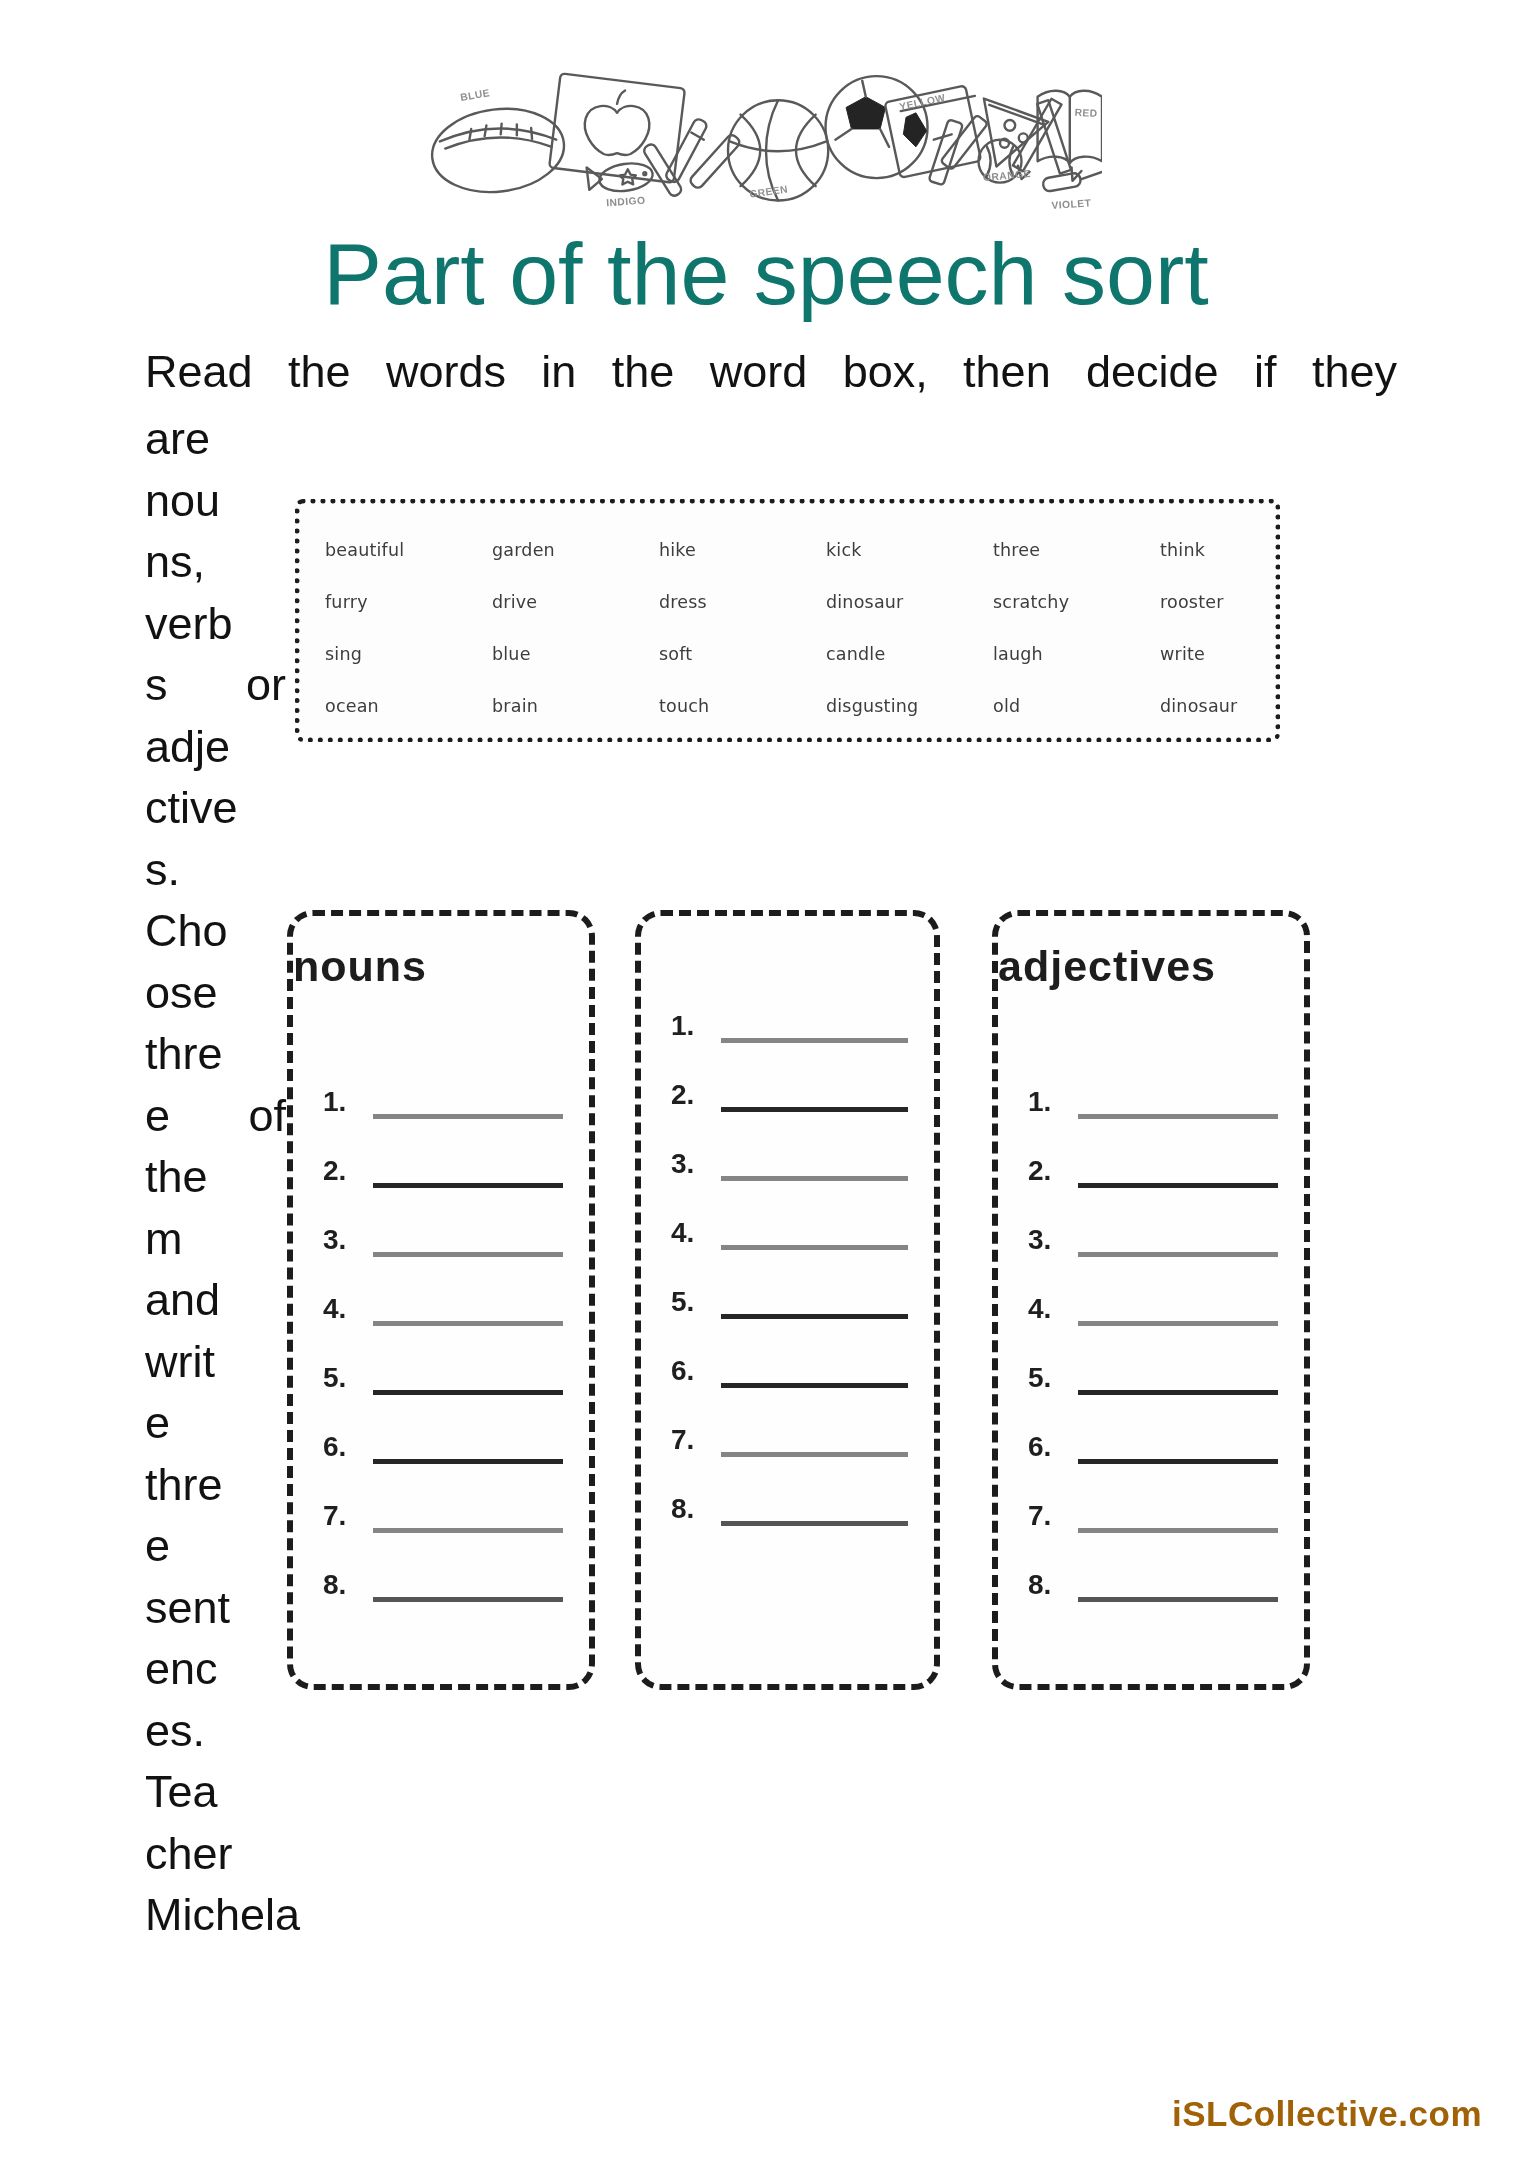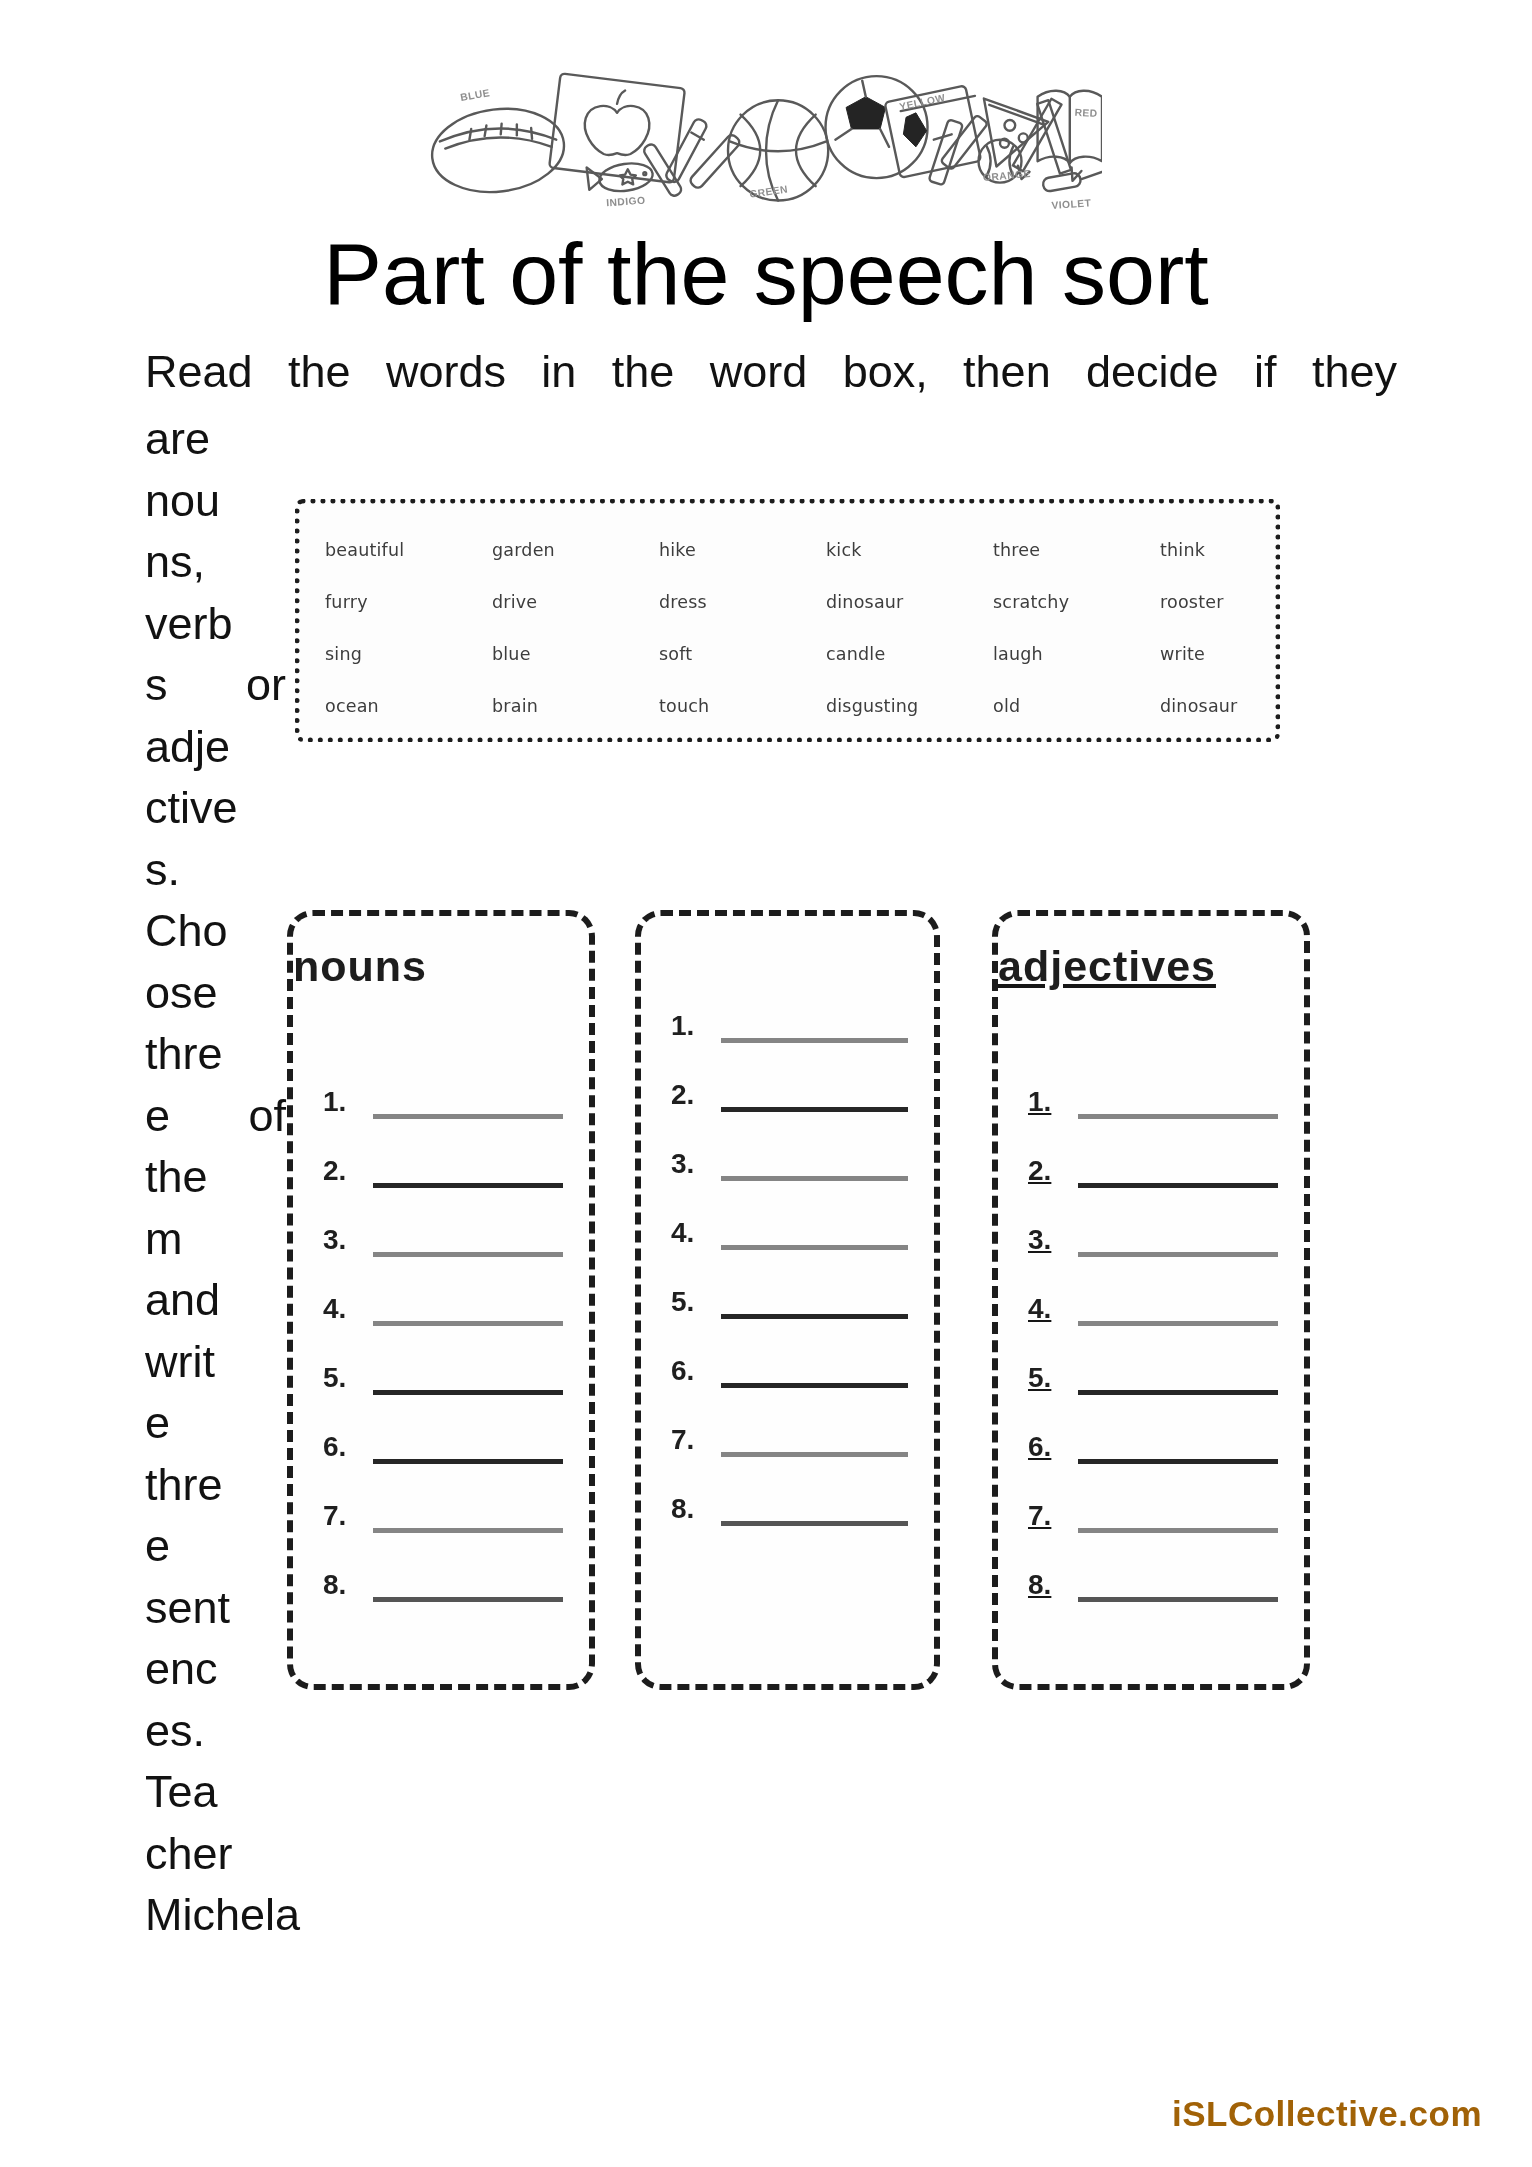--- a/index.html
+++ b/index.html
@@ -15,21 +15,21 @@
     fill:none; stroke:#595959; stroke-width:2.4; stroke-linecap:round; stroke-linejoin:round;
   }
   .banner polygon.fillpatch { fill:#242424; stroke:#242424; }
   .banner text {
     font-family:"Liberation Sans", sans-serif; font-size:11.5px; font-weight:700;
     fill:#8f8f8f; stroke:none; text-anchor:middle; letter-spacing:0.5px;
   }
   
   .title {
     position:absolute; top:226px; left:0; width:100%; margin:0;
-    text-align:center; font-size:88px; font-weight:400; color:#000000; line-height:1.1;
+    text-align:center; font-size:88px; font-weight:400; color:#0f766e; line-height:1.1;
   }
   .instruction {
     position:absolute; top:346px; left:145px; width:1252px;
     font-size:45px; color:#121212; text-align:justify; text-align-last:justify;
   }
   .leftcol {
     position:absolute; top:408px; left:145px; width:141px;
     font-size:45px; line-height:61.5px; color:#121212;
   }
   .leftcol .ln { height:61.5px; white-space:nowrap; }
@@ -47,21 +47,21 @@
     font-family:"DejaVu Sans", sans-serif; font-size:17.5px; font-weight:500;
     color:#3d3d3d; filter:blur(0.35px); letter-spacing:0.2px;
   }
   
   .sortbox {
     position:absolute; top:910px; height:780px; box-sizing:border-box;
     border:6px dashed #1c1c1c; border-radius:26px; background:#fefefe;
   }
   #box-nouns { left:287px; width:308px; }
   #box-verbs { left:635px; width:305px; }
-  #box-adjectives { left:992px; width:318px;text-decoration:underline; }
+  #box-adjectives { left:992px; width:318px; }
   .boxhead {
     margin:24px 0 0 0; line-height:52px;
     font-size:43px; font-weight:700; letter-spacing:1px; color:#1d1d1d;
     filter:blur(0.45px);
   }
   .sortlist { list-style:none; margin:67px 0 0 0; padding:0; }
   .sortlist li {
     height:69px; display:flex; align-items:flex-end;
     padding:0 26px 0 30px; box-sizing:border-box;
   }

